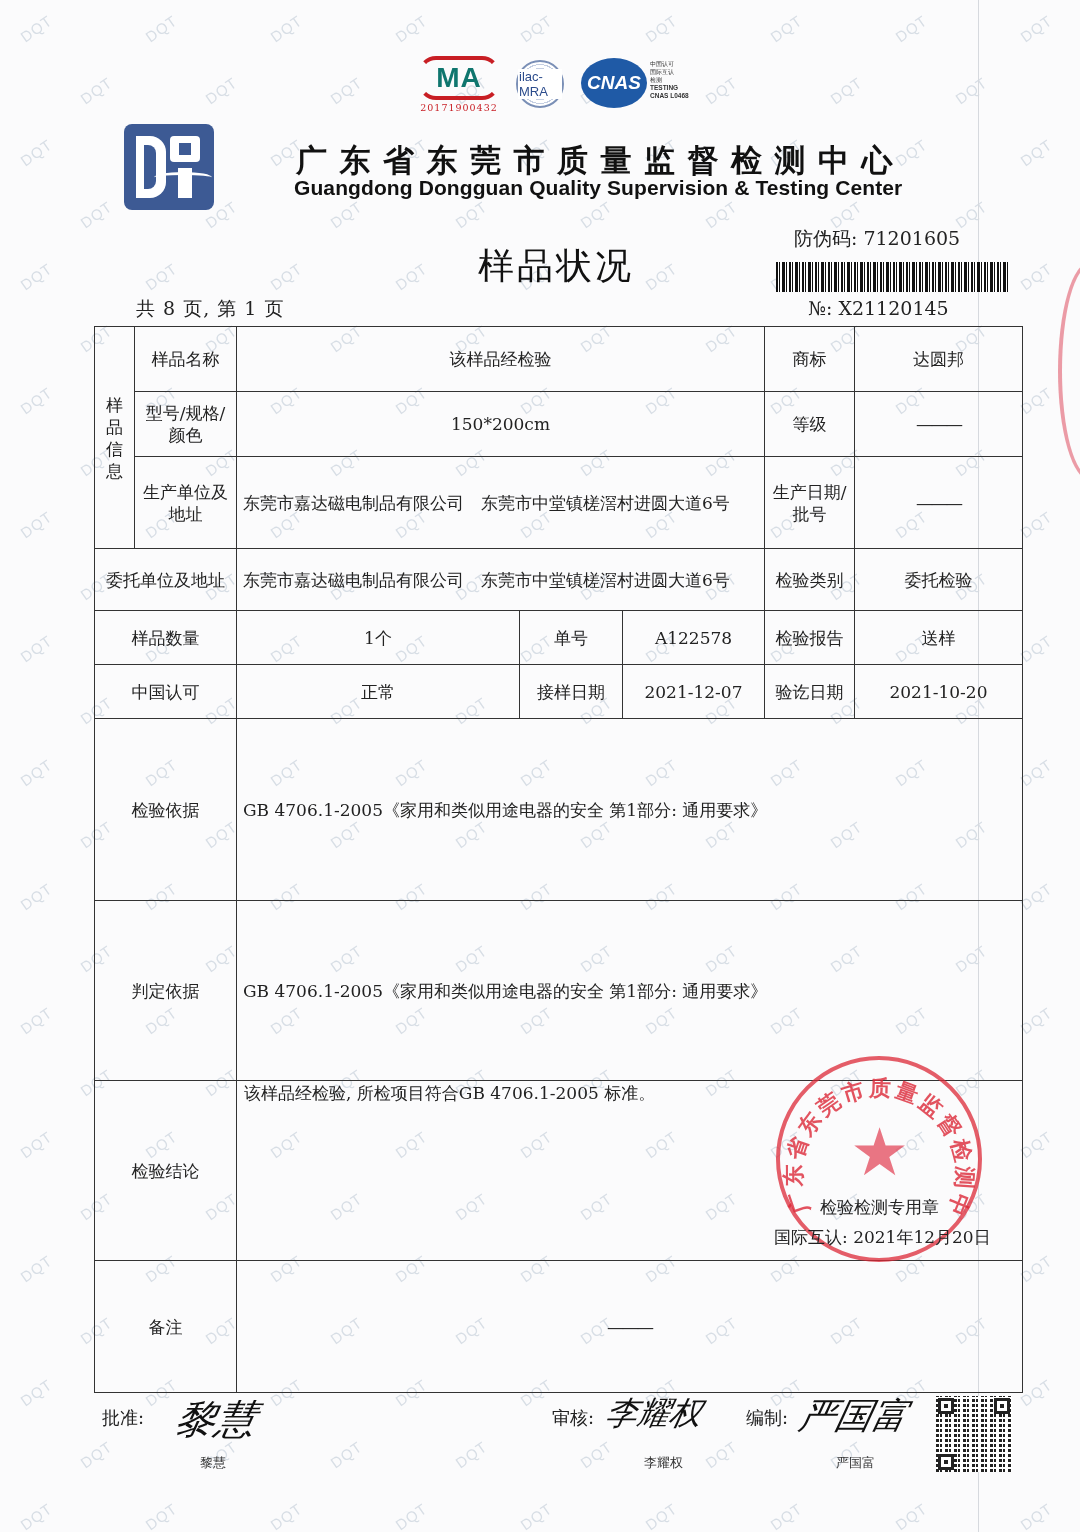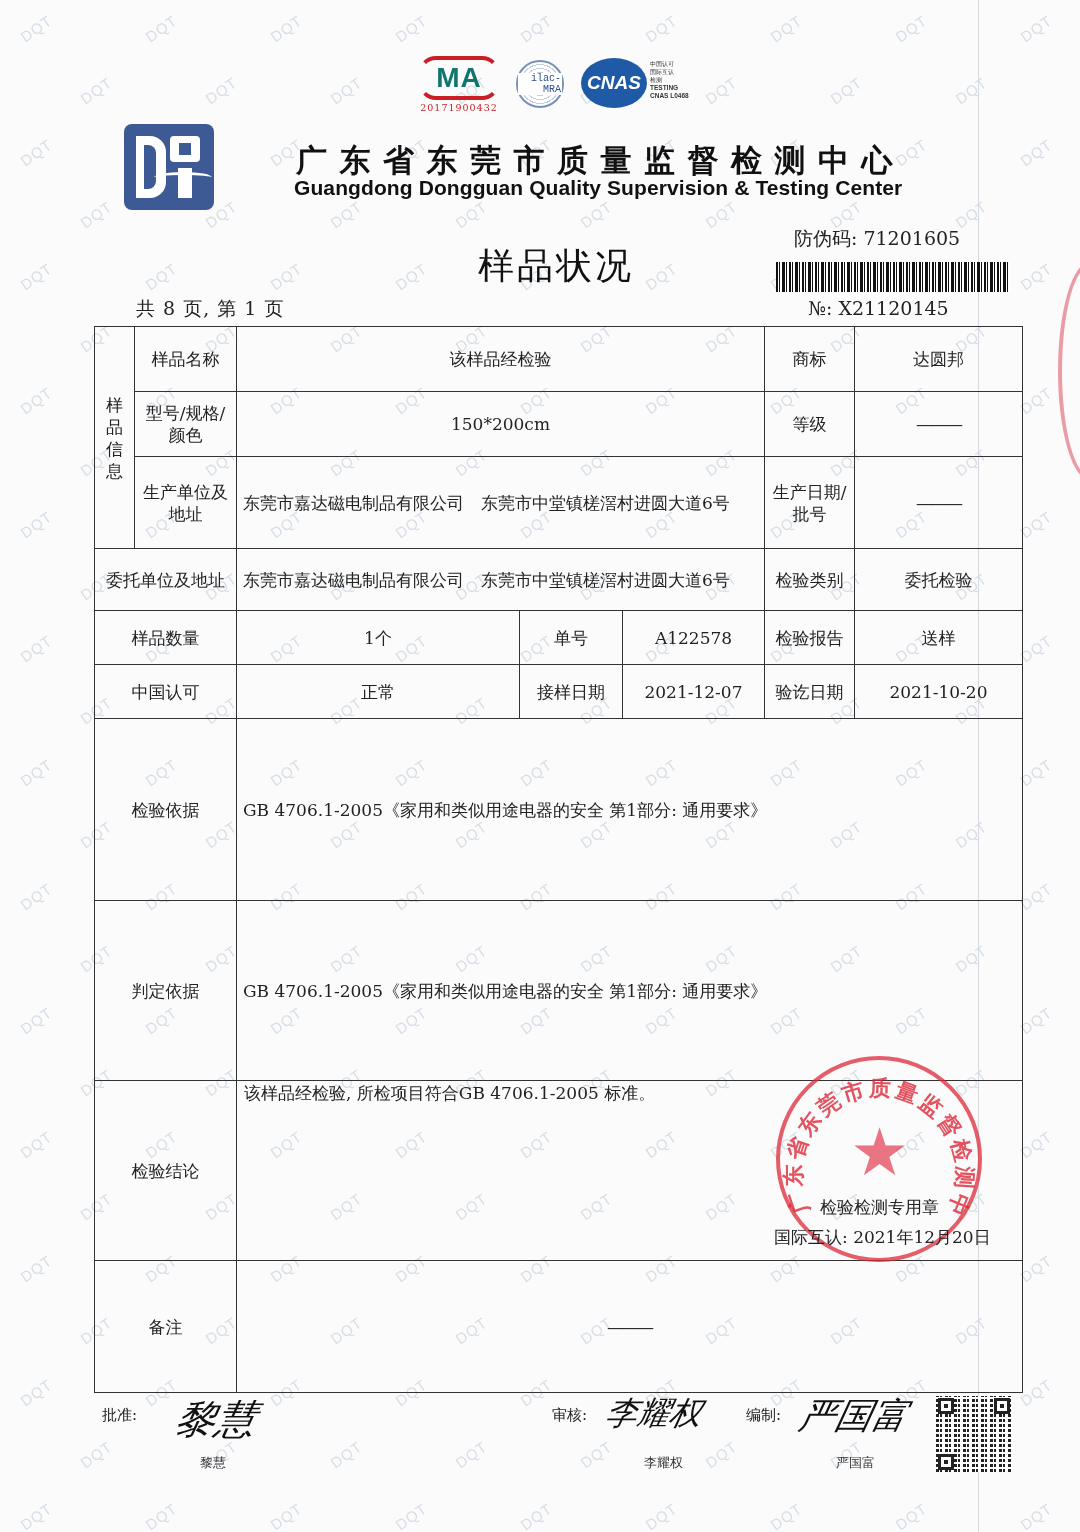--- a/index.html
+++ b/index.html
@@ -12,21 +12,21 @@
   .wm-layer { position: absolute; inset: 0; pointer-events: none; overflow: hidden; }
   .wm { position: absolute; color: #c9d2dc; font-family: "Liberation Sans", sans-serif; font-size: 15px; transform: rotate(-35deg); opacity: 0.7; letter-spacing: 1px; }
   .fold-line { position: absolute; left: 978px; top: 0; width: 1px; height: 1532px; background: #d6d9de; }
 
   
   .cert-logos { position: absolute; left: 418px; top: 52px; height: 70px; }
   .cma { position: absolute; left: 0; top: 4px; width: 82px; }
   .cma-box { width: 74px; height: 36px; border: 4px solid #c81e24; border-radius: 18px 18px 18px 18px; color: #0f766e; font-family: "Liberation Sans", sans-serif; font-weight: bold; font-size: 28px; line-height: 36px; text-align: center; letter-spacing: 1px; border-left-color: transparent; border-right-color: transparent; }
   .cma-num { font-size: 9.5px; color: #c81e24; text-align: center; margin-top: 2px; letter-spacing: 1px; }
   .ilac { position: absolute; left: 98px; top: 8px; width: 48px; height: 48px; border-radius: 50%; border: 2px solid #7a8fb6; box-sizing: border-box; background: repeating-radial-gradient(circle, #fff 0 3px, #c5cfe2 3px 4px); display:flex; align-items:center; justify-content:center; }
-  .ilac span { background:#fff; font-family: Liberation Mono, monospace; font-size: 10px; color: #2c4c8c; padding: 0 1px; text-align: right; }
+  .ilac span { background:#fff; font-family: Liberation Sans, sans-serif; font-size: 13px; color: #2c4c8c; padding: 0 1px; }
   .cnas { position: absolute; left: 163px; top: 6px; width: 66px; height: 50px; border-radius: 50%; background: #1f5aa6; color: #fff; font-family: "Liberation Sans", sans-serif; font-weight: bold; font-style: italic; font-size: 19px; line-height: 50px; text-align: center; }
   .cnas-side { position: absolute; left: 232px; top: 8px; font-family: "Liberation Sans", sans-serif; font-size: 6px; line-height: 8px; color: #333; width: 60px; }
   .cnas-side b { font-size: 6.5px; }
 
   .dq-logo { position: absolute; left: 124px; top: 124px; width: 90px; height: 86px; background: #3d5a94; border-radius: 8px; }
   .dq-logo .d { position: absolute; left: 12px; top: 12px; width: 30px; height: 62px; background: #fff; border-radius: 0 16px 16px 0; }
   .dq-logo .d i { position: absolute; left: 8px; top: 9px; width: 12px; height: 44px; background: #3d5a94; border-radius: 0 8px 8px 0; }
   .dq-logo .q { position: absolute; left: 46px; top: 12px; width: 30px; height: 26px; background: #fff; border-radius: 4px; }
   .dq-logo .q i { position: absolute; left: 9px; top: 7px; width: 12px; height: 12px; background: #3d5a94; }
   .dq-logo .t { position: absolute; left: 54px; top: 44px; width: 14px; height: 30px; background: #fff; }
@@ -50,21 +50,21 @@
   .dash { letter-spacing: -2px; color: #555; }
 
   .stamp { position: absolute; left: 776px; top: 1056px; width: 206px; height: 206px; border-radius: 50%; border: 4px solid rgba(220,40,55,0.75); box-sizing: border-box; pointer-events: none; }
   .stamp .star { position: absolute; left: 70px; top: 60px; font-size: 66px; color: rgba(225,60,80,0.7); line-height: 1; font-family: "DejaVu Sans", sans-serif; }
   .stamp .ring-text { position: absolute; left: 0; top: 0; width: 198px; height: 198px; }
   .stamp-label { position: absolute; left: 820px; top: 1196px; font-size: 17px; color: #222; }
   .issue-date { position: absolute; left: 774px; top: 1226px; font-size: 17px; color: #222; }
   .conclusion-text { position: absolute; left: 244px; top: 1082px; font-size: 17px; color: #222; }
 
   
-  .sig-label { position: absolute; font-size: 15px; color: #222; }
+  .sig-label { position: absolute; font-size: 18px; color: #222; }
   .sig-mark { position: absolute; font-family: "DejaVu Serif", serif; font-style: italic; font-size: 40px; color: #111; transform: skewX(-12deg); }
   .sig-name { position: absolute; font-size: 13px; color: #333; }
   .qr { position: absolute; left: 936px; top: 1396px; width: 76px; height: 76px; background:
       repeating-linear-gradient(0deg, transparent 0 3px, #fff 3px 5px),
       repeating-linear-gradient(90deg, #222 0 3px, #fff 3px 4px, #222 4px 6px, #fff 6px 9px); }
   .qr .f { position: absolute; width: 16px; height: 16px; border: 3px solid #222; background: #fff; box-sizing: border-box; }
   .qr .f::after { content: ""; position: absolute; left: 3px; top: 3px; width: 4px; height: 4px; background: #222; }
   .edge-stamp { position: absolute; left: 1058px; top: 262px; width: 60px; height: 210px; border: 4px solid rgba(220,60,80,0.5); border-radius: 50%; border-right: none; }
 </style>
 </head>

